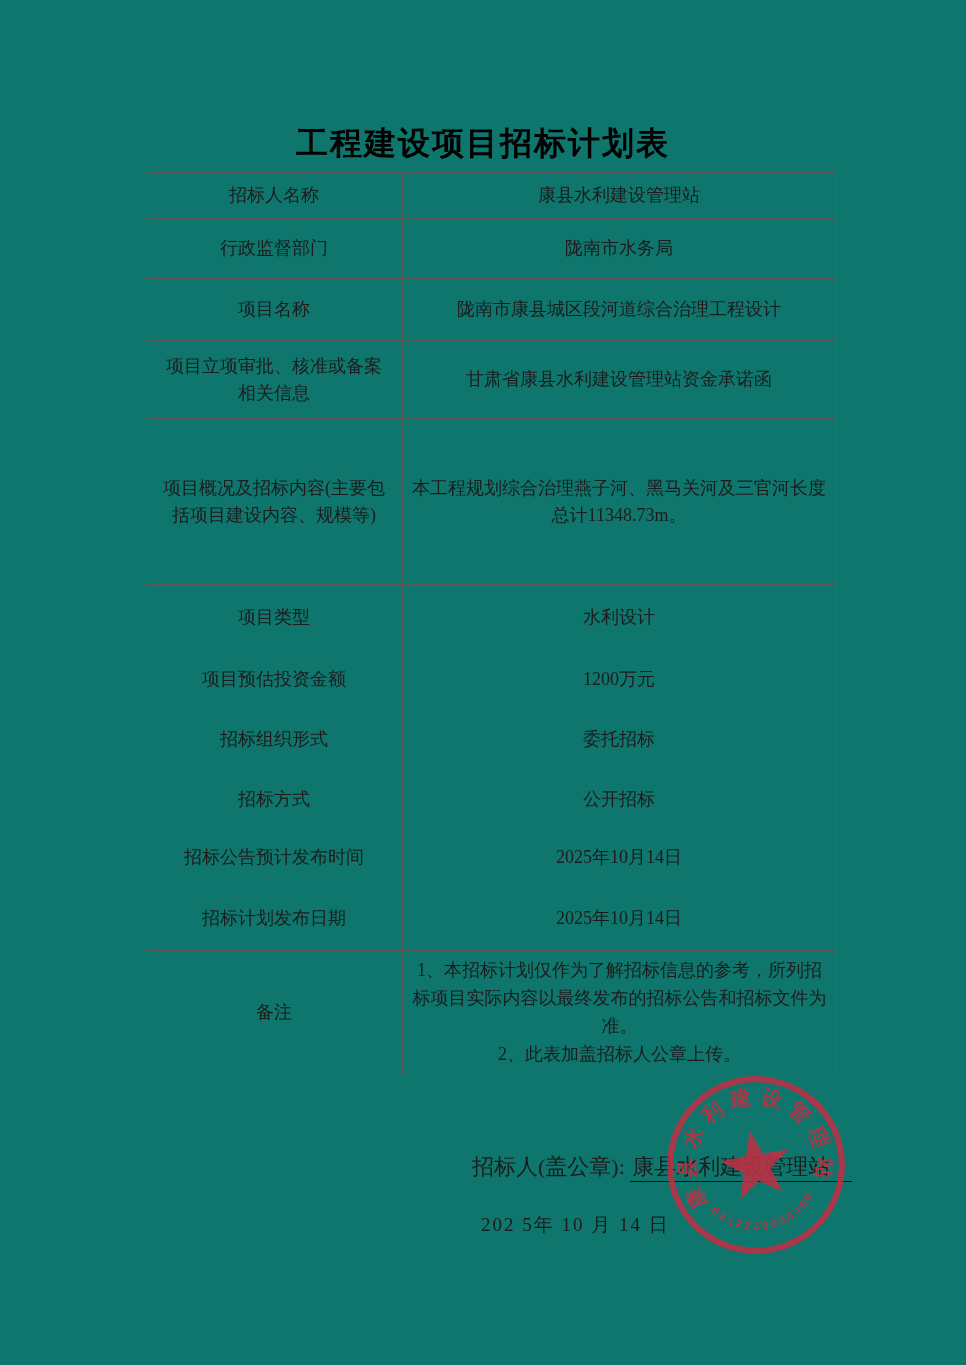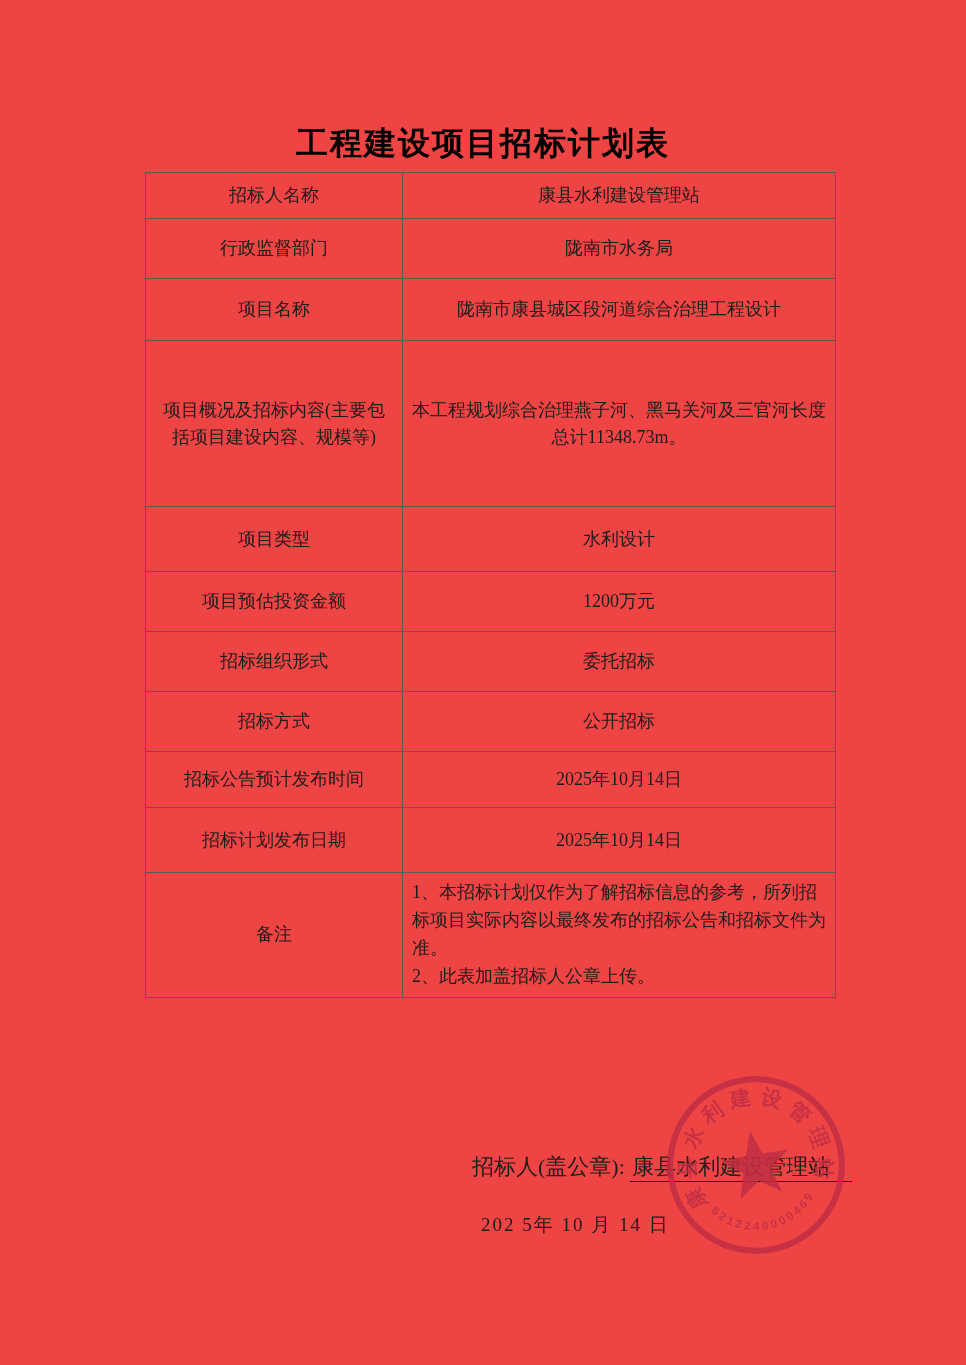--- a/index.html
+++ b/index.html
@@ -1,19 +1,19 @@
 <!DOCTYPE html>
 <html><head>
 <meta charset="utf-8">
 <style>
   html,body{margin:0;padding:0;background:#ffffff;}
   .page{
     position:relative;
     width:966px;height:1365px;
-    background:#ef4444;
+    background:#0f766e;
     overflow:hidden;
     font-family:"Liberation Serif","DejaVu Serif",serif;
     color:#1c1c1c;
   }
   .title{
     position:absolute;
     top:122px;left:0;width:100%;
     margin:0;
     text-align:center;
     font-family:"Liberation Sans","DejaVu Sans",sans-serif;
@@ -38,21 +38,21 @@
   td.label-cell{
     width:230px;
     text-align:center;
     padding:4px 13px;
   }
   td.value-cell{
     text-align:center;
     padding:4px 8px;
   }
   td.value-cell.left{
-    text-align:left;
+    text-align:center;
     padding:6px 8px 6px 9px;
     line-height:1.55;
   }
   .footer-sign{
     position:absolute;
     left:472px;top:1152px;
     font-size:22px;
     white-space:nowrap;
   }
   .underline{
@@ -102,20 +102,24 @@
           <td class="label-cell">招标人名称</td>
           <td class="value-cell">康县水利建设管理站</td>
         </tr>
         <tr style="height: 60px;">
           <td class="label-cell">行政监督部门</td>
           <td class="value-cell">陇南市水务局</td>
         </tr>
         <tr style="height: 62px;">
           <td class="label-cell">项目名称</td>
           <td class="value-cell">陇南市康县城区段河道综合治理工程设计</td>
+        </tr>
+        <tr style="height: 78px;">
+          <td class="label-cell">项目立项审批、核准或备案相关信息</td>
+          <td class="value-cell">甘肃省康县水利建设管理站资金承诺函</td>
         </tr>
         <tr style="height: 166px;">
           <td class="label-cell">项目概况及招标内容(主要包括项目建设内容、规模等)</td>
           <td class="value-cell">
             <div>本工程规划综合治理燕子河、黑马关河及三官河长度</div>
             <div>总计11348.73m。</div>
           </td>
         </tr>
         <tr style="height: 65px;">
           <td class="label-cell">项目类型</td>

